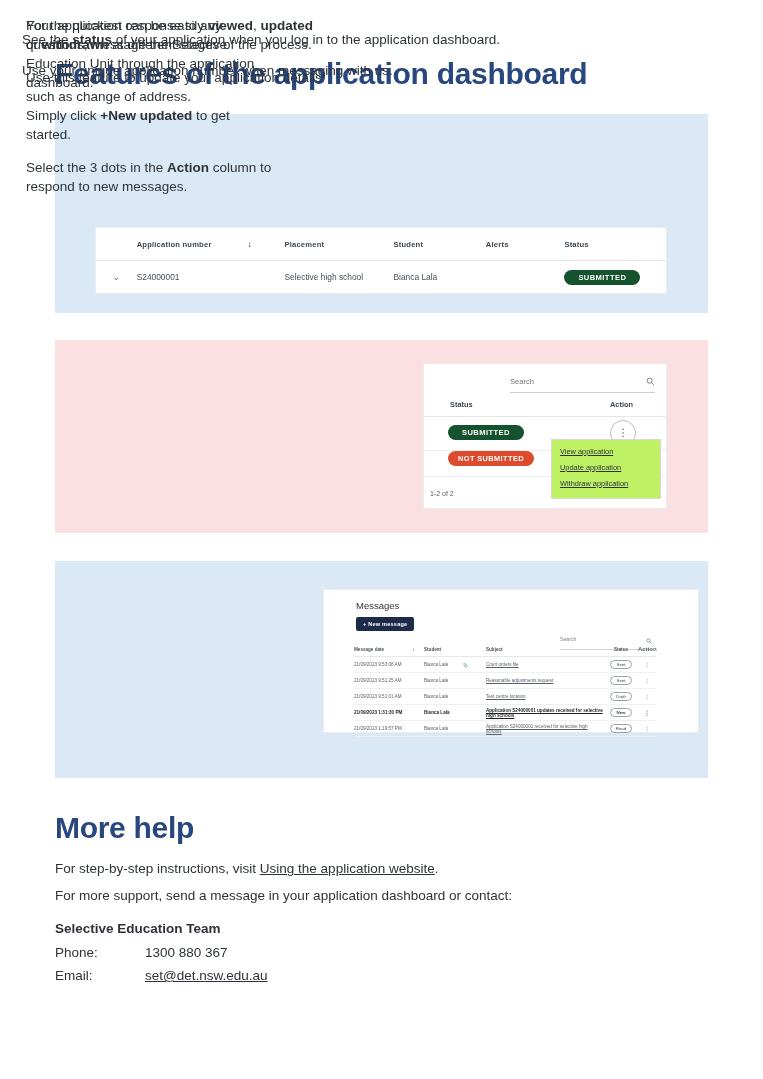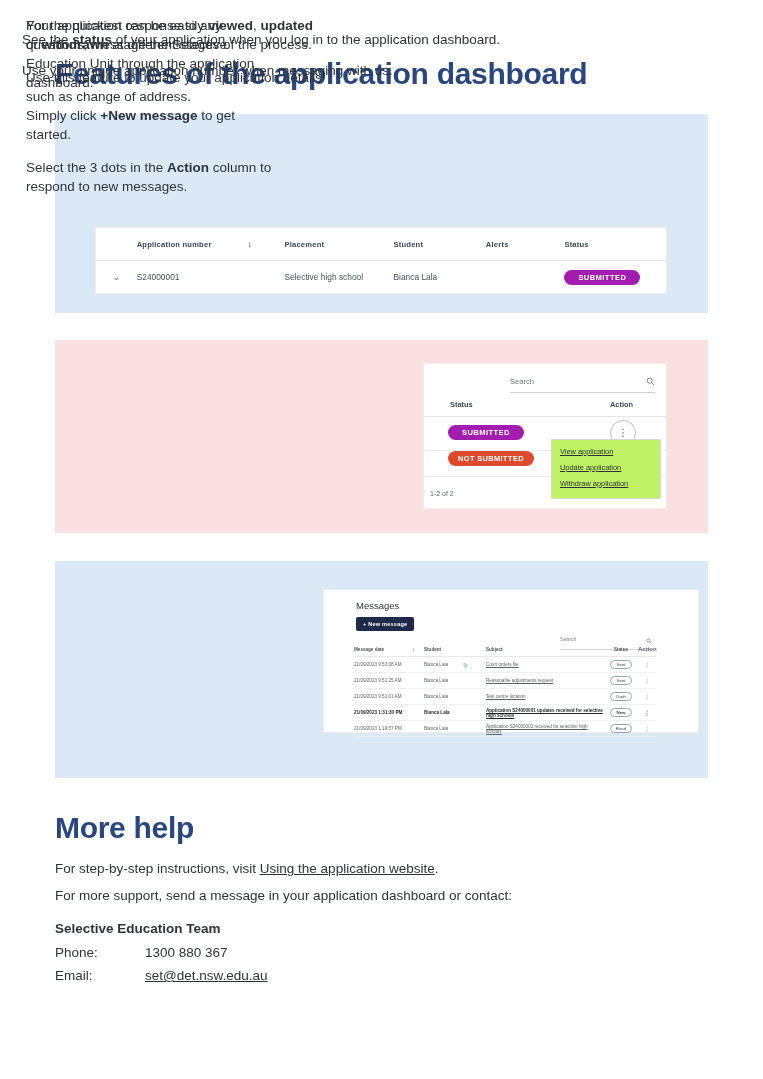--- a/index.html
+++ b/index.html
@@ -64,21 +64,21 @@
   .c-sortarrow{width:40px;text-align:left;color:#2c3640;font-size:9px;}
   .c-place{width:118px;}
   .c-stud{width:100px;}
   .c-alert{width:85px;}
   .c-status{width:110px;}
   .pill{
     display:inline-block;border-radius:9px;
     font-weight:bold;text-align:center;letter-spacing:.4px;
   }
   .pill-submitted{
-    background:#a21caf;color:#fff;font-size:7.6px;
+    background:#14532d;color:#fff;font-size:7.6px;
     padding:3px 14px;
   }
 
   
   #shot-actions{left:424px;top:364px;width:242px;height:144px;}
   .act-searchrow{
     position:absolute;left:86px;top:8px;width:145px;
     border-bottom:1px solid #cfcfcf;padding-bottom:2px;
     display:flex;align-items:center;justify-content:space-between;
   }
@@ -253,21 +253,21 @@
     </div>
 
     <div class="act-count">1-2 of 2</div>
   </div>
 
   <div class="panel blue" id="panel-messages"></div>
 
   <div class="panel-text" id="messages-copy">
     <p>For the quickest response to any questions, message the Selective Education Unit through the application dashboard.</p>
     <p>
-      <span>Simply click </span><b>+New message</b><span> to get started.</span>
+      <span>Simply click </span><b>+New updated</b><span> to get started.</span>
     </p>
     <p>
       <span>Select the 3 dots in the </span><b>Action</b><span> column to respond to new messages.</span>
     </p>
   </div>
 
   <div class="shot" id="shot-msgs">
     <div class="msg-title">Messages</div>
     <div class="msg-newbtn">+ New message</div>
 

